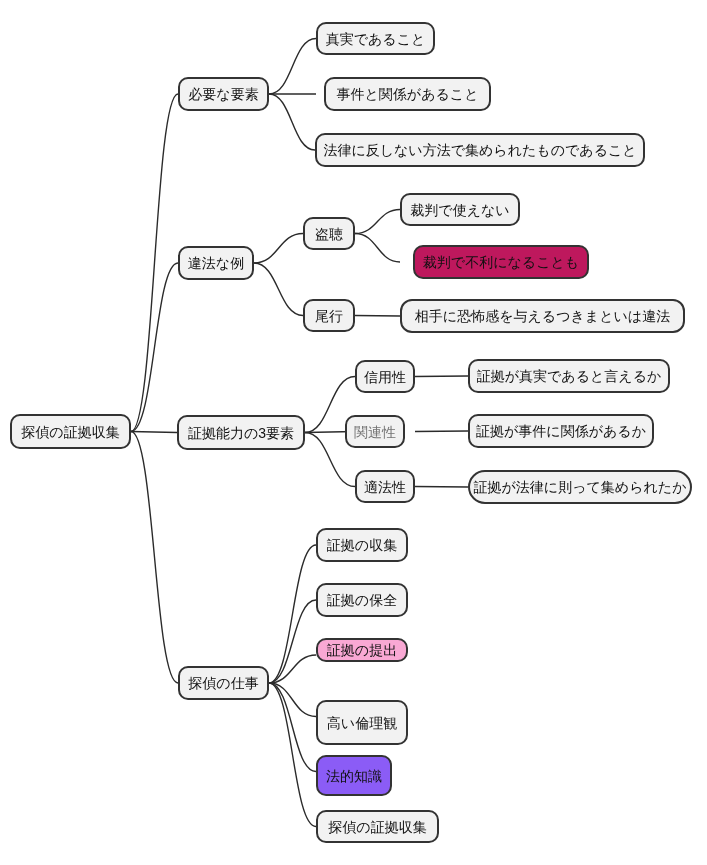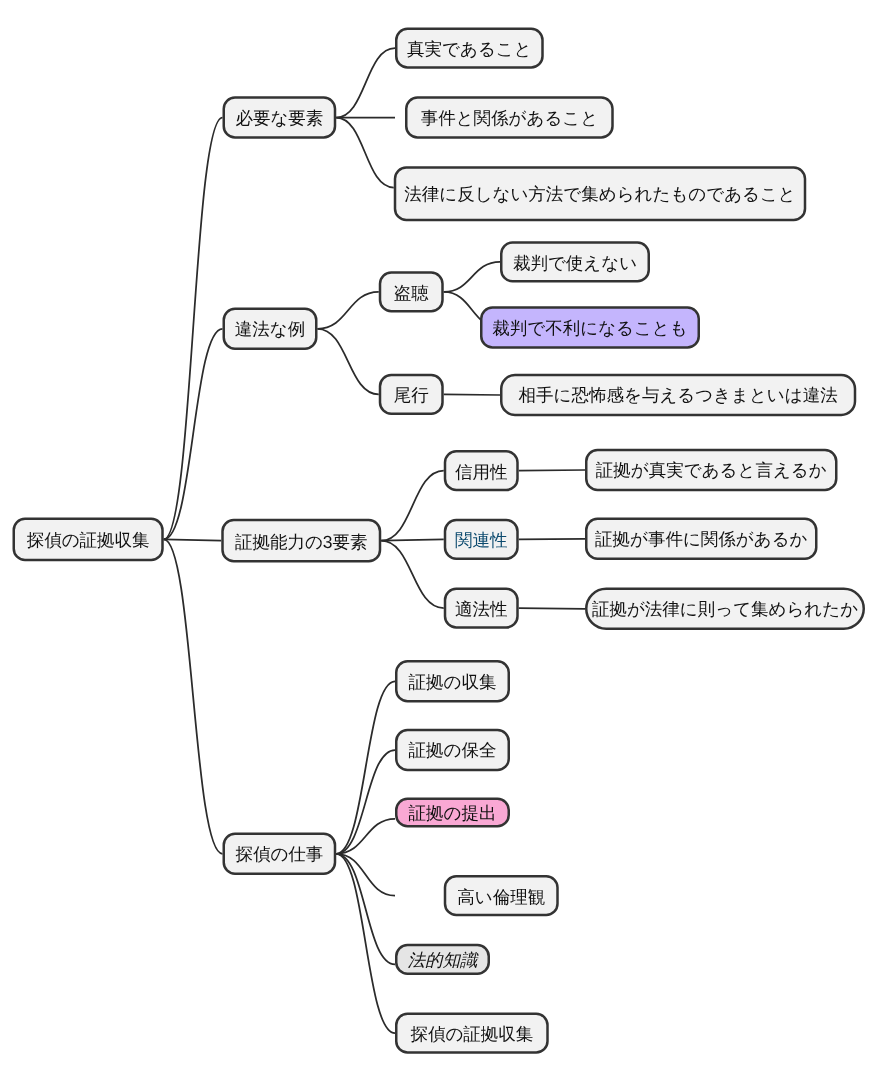--- a/index.html
+++ b/index.html
@@ -69,34 +69,34 @@
       <path d="M 269 683 C 292.5 683, 292.5 600, 316 600" stroke="#2b2b2b"></path>
       <path d="M 269 683 C 292.5 683, 292.5 655, 316 655" stroke="#2b2b2b"></path>
       <path d="M 269 683 C 292.5 683, 292.5 716.5, 316 716.5" stroke="#2b2b2b"></path>
       <path d="M 269 683 C 292.5 683, 292.5 771.5, 316 771.5" stroke="#2b2b2b"></path>
       <path d="M 269 683 C 292.5 683, 292.5 826.5, 316 826.5" stroke="#2b2b2b"></path>
     </svg>
 <div class="node" style="left: 10px; top: 414px; width: 121px; height: 35px; background: rgb(242, 242, 242); border-color: rgb(51, 51, 51); color: rgb(17, 17, 17);">探偵の証拠収集</div>
     <div class="node" style="left: 178px; top: 77px; width: 91px; height: 34px; background: rgb(242, 242, 242); border-color: rgb(51, 51, 51); color: rgb(17, 17, 17);">必要な要素</div>
     <div class="node" style="left: 316px; top: 22px; width: 119px; height: 33px; background: rgb(242, 242, 242); border-color: rgb(51, 51, 51); color: rgb(17, 17, 17);">真実であること</div>
     <div class="node" style="left: 324px; top: 77px; width: 167px; height: 34px; background: rgb(242, 242, 242); border-color: rgb(51, 51, 51); color: rgb(17, 17, 17);">事件と関係があること</div>
-    <div class="node" style="left: 315px; top: 133px; width: 330px; height: 44px; background: rgb(242, 242, 242); border-color: rgb(51, 51, 51); color: rgb(17, 17, 17);">法律に反しない方法で集められたものであること</div>
+    <div class="node" style="left: 315px; top: 133px; width: 330px; height: 34px; background: rgb(242, 242, 242); border-color: rgb(51, 51, 51); color: rgb(17, 17, 17);">法律に反しない方法で集められたものであること</div>
     <div class="node" style="left: 178px; top: 246px; width: 76px; height: 34px; background: rgb(242, 242, 242); border-color: rgb(51, 51, 51); color: rgb(17, 17, 17);">違法な例</div>
     <div class="node" style="left: 303px; top: 217px; width: 52px; height: 33px; background: rgb(242, 242, 242); border-color: rgb(51, 51, 51); color: rgb(17, 17, 17);">盗聴</div>
     <div class="node" style="left: 400px; top: 193px; width: 120px; height: 33px; background: rgb(242, 242, 242); border-color: rgb(51, 51, 51); color: rgb(17, 17, 17);">裁判で使えない</div>
-    <div class="node" style="left: 384px; top: 245px; width: 176px; height: 34px; background: #c4b5fd; border-color: rgb(51, 51, 51); color: rgb(17, 17, 17);">裁判で不利になることも</div>
+    <div class="node" style="left: 413px; top: 245px; width: 176px; height: 34px; background: #be185d; border-color: rgb(51, 51, 51); color: rgb(17, 17, 17);">裁判で不利になることも</div>
     <div class="node" style="left: 303px; top: 299px; width: 52px; height: 33px; background: rgb(242, 242, 242); border-color: rgb(51, 51, 51); color: rgb(17, 17, 17);">尾行</div>
     <div class="node" style="left: 400px; top: 299px; width: 285px; height: 34px; background: rgb(242, 242, 242); border-color: rgb(51, 51, 51); color: rgb(17, 17, 17); border-radius: 12px;">相手に恐怖感を与えるつきまといは違法</div>
     <div class="node" style="left: 177px; top: 415px; width: 128px; height: 35px; background: rgb(242, 242, 242); border-color: rgb(51, 51, 51); color: rgb(17, 17, 17);">証拠能力の3要素</div>
     <div class="node" style="left: 355px; top: 360px; width: 60px; height: 33px; background: rgb(242, 242, 242); border-color: rgb(51, 51, 51); color: rgb(17, 17, 17);">信用性</div>
     <div class="node" style="left: 468px; top: 359px; width: 202px; height: 34px; background: rgb(242, 242, 242); border-color: rgb(51, 51, 51); color: rgb(17, 17, 17);">証拠が真実であると言えるか</div>
-    <div class="node" style="left: 355px; top: 415px; width: 60px; height: 33px; background: rgb(242, 242, 242); border-color: rgb(51, 51, 51); color: #0c4a6e;">関連性</div>
+    <div class="node" style="left: 345px; top: 415px; width: 60px; height: 33px; background: rgb(242, 242, 242); border-color: rgb(51, 51, 51); color: #737373;">関連性</div>
     <div class="node" style="left: 468px; top: 414px; width: 186px; height: 34px; background: rgb(242, 242, 242); border-color: rgb(51, 51, 51); color: rgb(17, 17, 17);">証拠が事件に関係があるか</div>
     <div class="node" style="left: 355px; top: 470px; width: 60px; height: 33px; background: rgb(242, 242, 242); border-color: rgb(51, 51, 51); color: rgb(17, 17, 17);">適法性</div>
     <div class="node" style="left: 468px; top: 470px; width: 224px; height: 34px; background: rgb(242, 242, 242); border-color: rgb(51, 51, 51); color: rgb(17, 17, 17); border-radius: 17px;">証拠が法律に則って集められたか</div>
     <div class="node" style="left: 178px; top: 666px; width: 91px; height: 34px; background: rgb(242, 242, 242); border-color: rgb(51, 51, 51); color: rgb(17, 17, 17);">探偵の仕事</div>
     <div class="node" style="left: 316px; top: 528px; width: 92px; height: 34px; background: rgb(242, 242, 242); border-color: rgb(51, 51, 51); color: rgb(17, 17, 17);">証拠の収集</div>
     <div class="node" style="left: 316px; top: 583px; width: 92px; height: 34px; background: rgb(242, 242, 242); border-color: rgb(51, 51, 51); color: rgb(17, 17, 17);">証拠の保全</div>
     <div class="node" style="left: 316px; top: 638px; width: 92px; height: 24px; background: #f9a8d4; border-color: rgb(51, 51, 51); color: rgb(17, 17, 17);">証拠の提出</div>
-    <div class="node" style="left: 316px; top: 700px; width: 92px; height: 33px; background: rgb(242, 242, 242); border-color: rgb(51, 51, 51); color: rgb(17, 17, 17); margin-left: 39px;">高い倫理観</div>
-    <div class="node" style="left: 316px; top: 755px; width: 76px; height: 25px; background: #e5e5e5; border-color: rgb(51, 51, 51); color: rgb(17, 17, 17); font-style: italic;">法的知識</div>
+    <div class="node" style="left: 316px; top: 700px; width: 92px; height: 45px; background: rgb(242, 242, 242); border-color: rgb(51, 51, 51); color: rgb(17, 17, 17);">高い倫理観</div>
+    <div class="node" style="left: 316px; top: 755px; width: 76px; height: 41px; background: #8b5cf6; border-color: rgb(51, 51, 51); color: rgb(17, 17, 17);">法的知識</div>
     <div class="node" style="left: 316px; top: 810px; width: 123px; height: 33px; background: rgb(242, 242, 242); border-color: rgb(51, 51, 51); color: rgb(17, 17, 17);">探偵の証拠収集</div>
   </div>
 
 </body></html>

